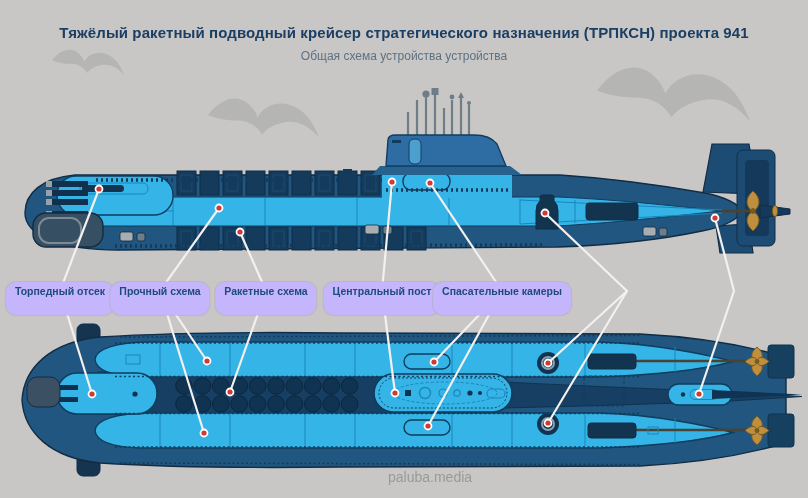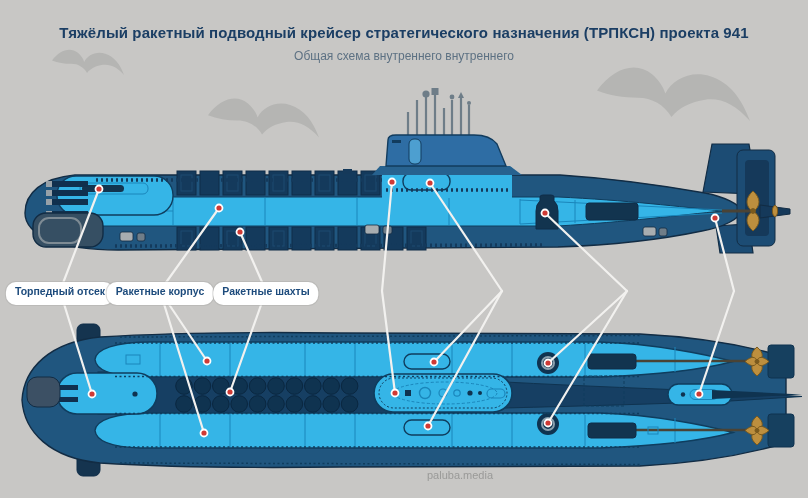--- a/index.html
+++ b/index.html
@@ -3,33 +3,33 @@
 <meta charset="utf-8">
 <style>
   html,body{margin:0;padding:0;}
   body{font-family:"Liberation Sans",sans-serif;background:#c8c7c5;}
   .stage{position:relative;width:808px;height:498px;background:#c8c7c5;overflow:hidden;}
   .title{position:absolute;top:24px;left:0;width:808px;text-align:center;
          font-size:15px;font-weight:bold;color:#1b3e64;letter-spacing:.1px;}
   .subtitle{position:absolute;top:49px;left:0;width:808px;text-align:center;
          font-size:12px;color:#5d7183;}
   .diagram-svg{position:absolute;left:0;top:0;}
-  .pill{position:absolute;top:282px;height:23px;line-height:19px;
-        transform:translateX(-50%);background:#ffffff;color:#1d4b7c;
+  .pill{position:absolute;top:282px;height:33px;line-height:19px;
+        transform:translateX(-50%);background:#c4b5fd;color:#1d4b7c;
         font-size:10.5px;font-weight:bold;padding:0 9px;border-radius:10px;
         white-space:nowrap;box-shadow:0 0 0 1px rgba(170,170,168,.45);}
-  .watermark{position:absolute;left:388px;top:469px;font-size:11px;color:#9a9a98;margin-left:39px;}
+  .watermark{position:absolute;left:388px;top:469px;font-size:14px;color:#9a9a98;}
 </style>
 </head>
 <body>
 
 <div class="stage">
 
   <div class="title">Тяжёлый ракетный подводный крейсер стратегического назначения (ТРПКСН) проекта 941</div>
-  <div class="subtitle">Общая схема внутреннего внутреннего</div>
+  <div class="subtitle">Общая схема устройства устройства</div>
 
   <svg class="diagram-svg" width="808" height="498" viewBox="0 0 808 498">
 
     <g fill="#b5b5b3">
       <path transform="translate(52,48) scale(0.48)" d="M0,26 C16,4 38,-3 54,10 C60,15 65,22 67,29 C74,15 92,6 111,12 C130,18 142,34 150,56 C136,40 122,33 106,35 C92,37 80,43 73,52 C66,40 54,33 40,33 C26,33 12,31 0,26 Z"></path>
       <path transform="translate(208,96) scale(0.74)" d="M0,26 C16,4 38,-3 54,10 C60,15 65,22 67,29 C74,15 92,6 111,12 C130,18 142,34 150,56 C136,40 122,33 106,35 C92,37 80,43 73,52 C66,40 54,33 40,33 C26,33 12,31 0,26 Z"></path>
       <path transform="translate(597,64) scale(1.02)" d="M0,26 C16,4 38,-3 54,10 C60,15 65,22 67,29 C74,15 92,6 111,12 C130,18 142,34 150,56 C136,40 122,33 106,35 C92,37 80,43 73,52 C66,40 54,33 40,33 C26,33 12,31 0,26 Z"></path>
     </g>
 
     <g>
@@ -389,17 +389,19 @@
           <circle cx="548" cy="423" r="2.6" fill="#cf3a35"></circle>
         </g>
       <g>
           <circle cx="699" cy="394" r="4.4" fill="#fff"></circle>
           <circle cx="699" cy="394" r="2.6" fill="#cf3a35"></circle>
         </g>
     </g>
   </svg>
 
   <div class="pill" style="left:60px">Торпедный отсек</div>
-  <div class="pill" style="left:160px">Ракетные корпус</div>
-  <div class="pill" style="left:266px">Ракетные шахты</div>
+  <div class="pill" style="left:160px">Прочный схема</div>
+  <div class="pill" style="left:266px">Ракетные схема</div>
+  <div class="pill" style="left:382px">Центральный пост</div>
+  <div class="pill" style="left:502px">Спасательные камеры</div>
 
   <div class="watermark">paluba.media</div>
 </div>
 
 </body></html>

